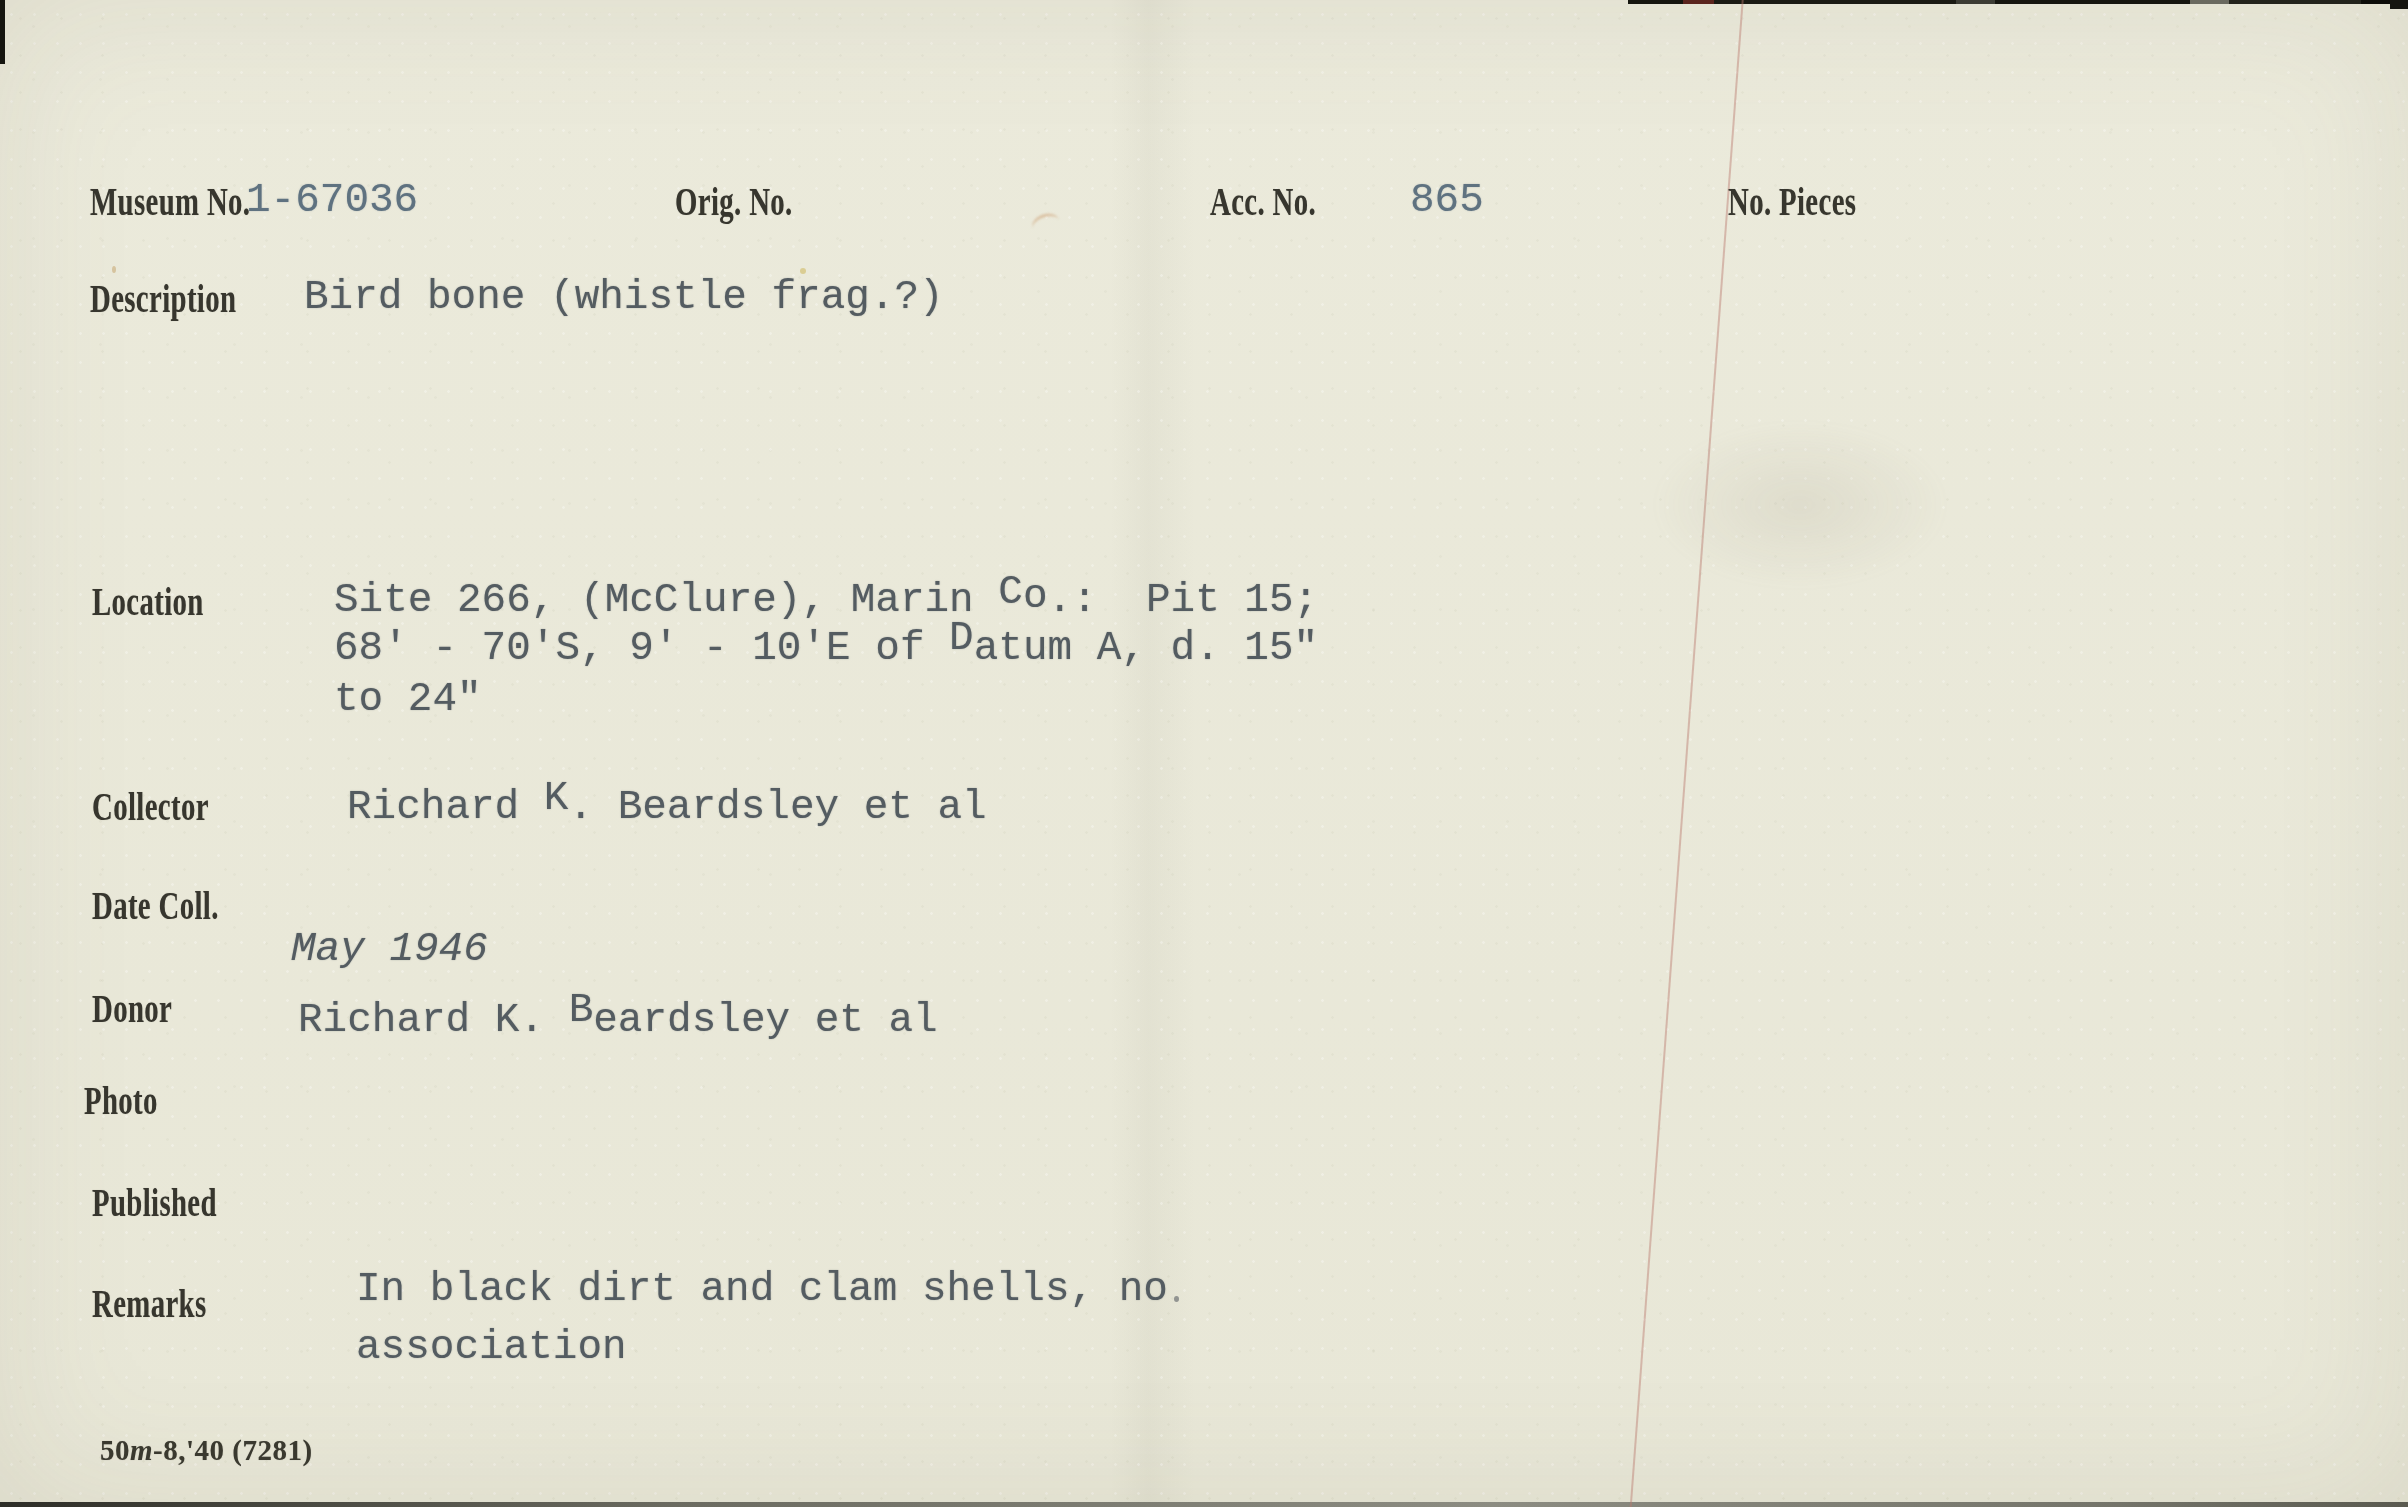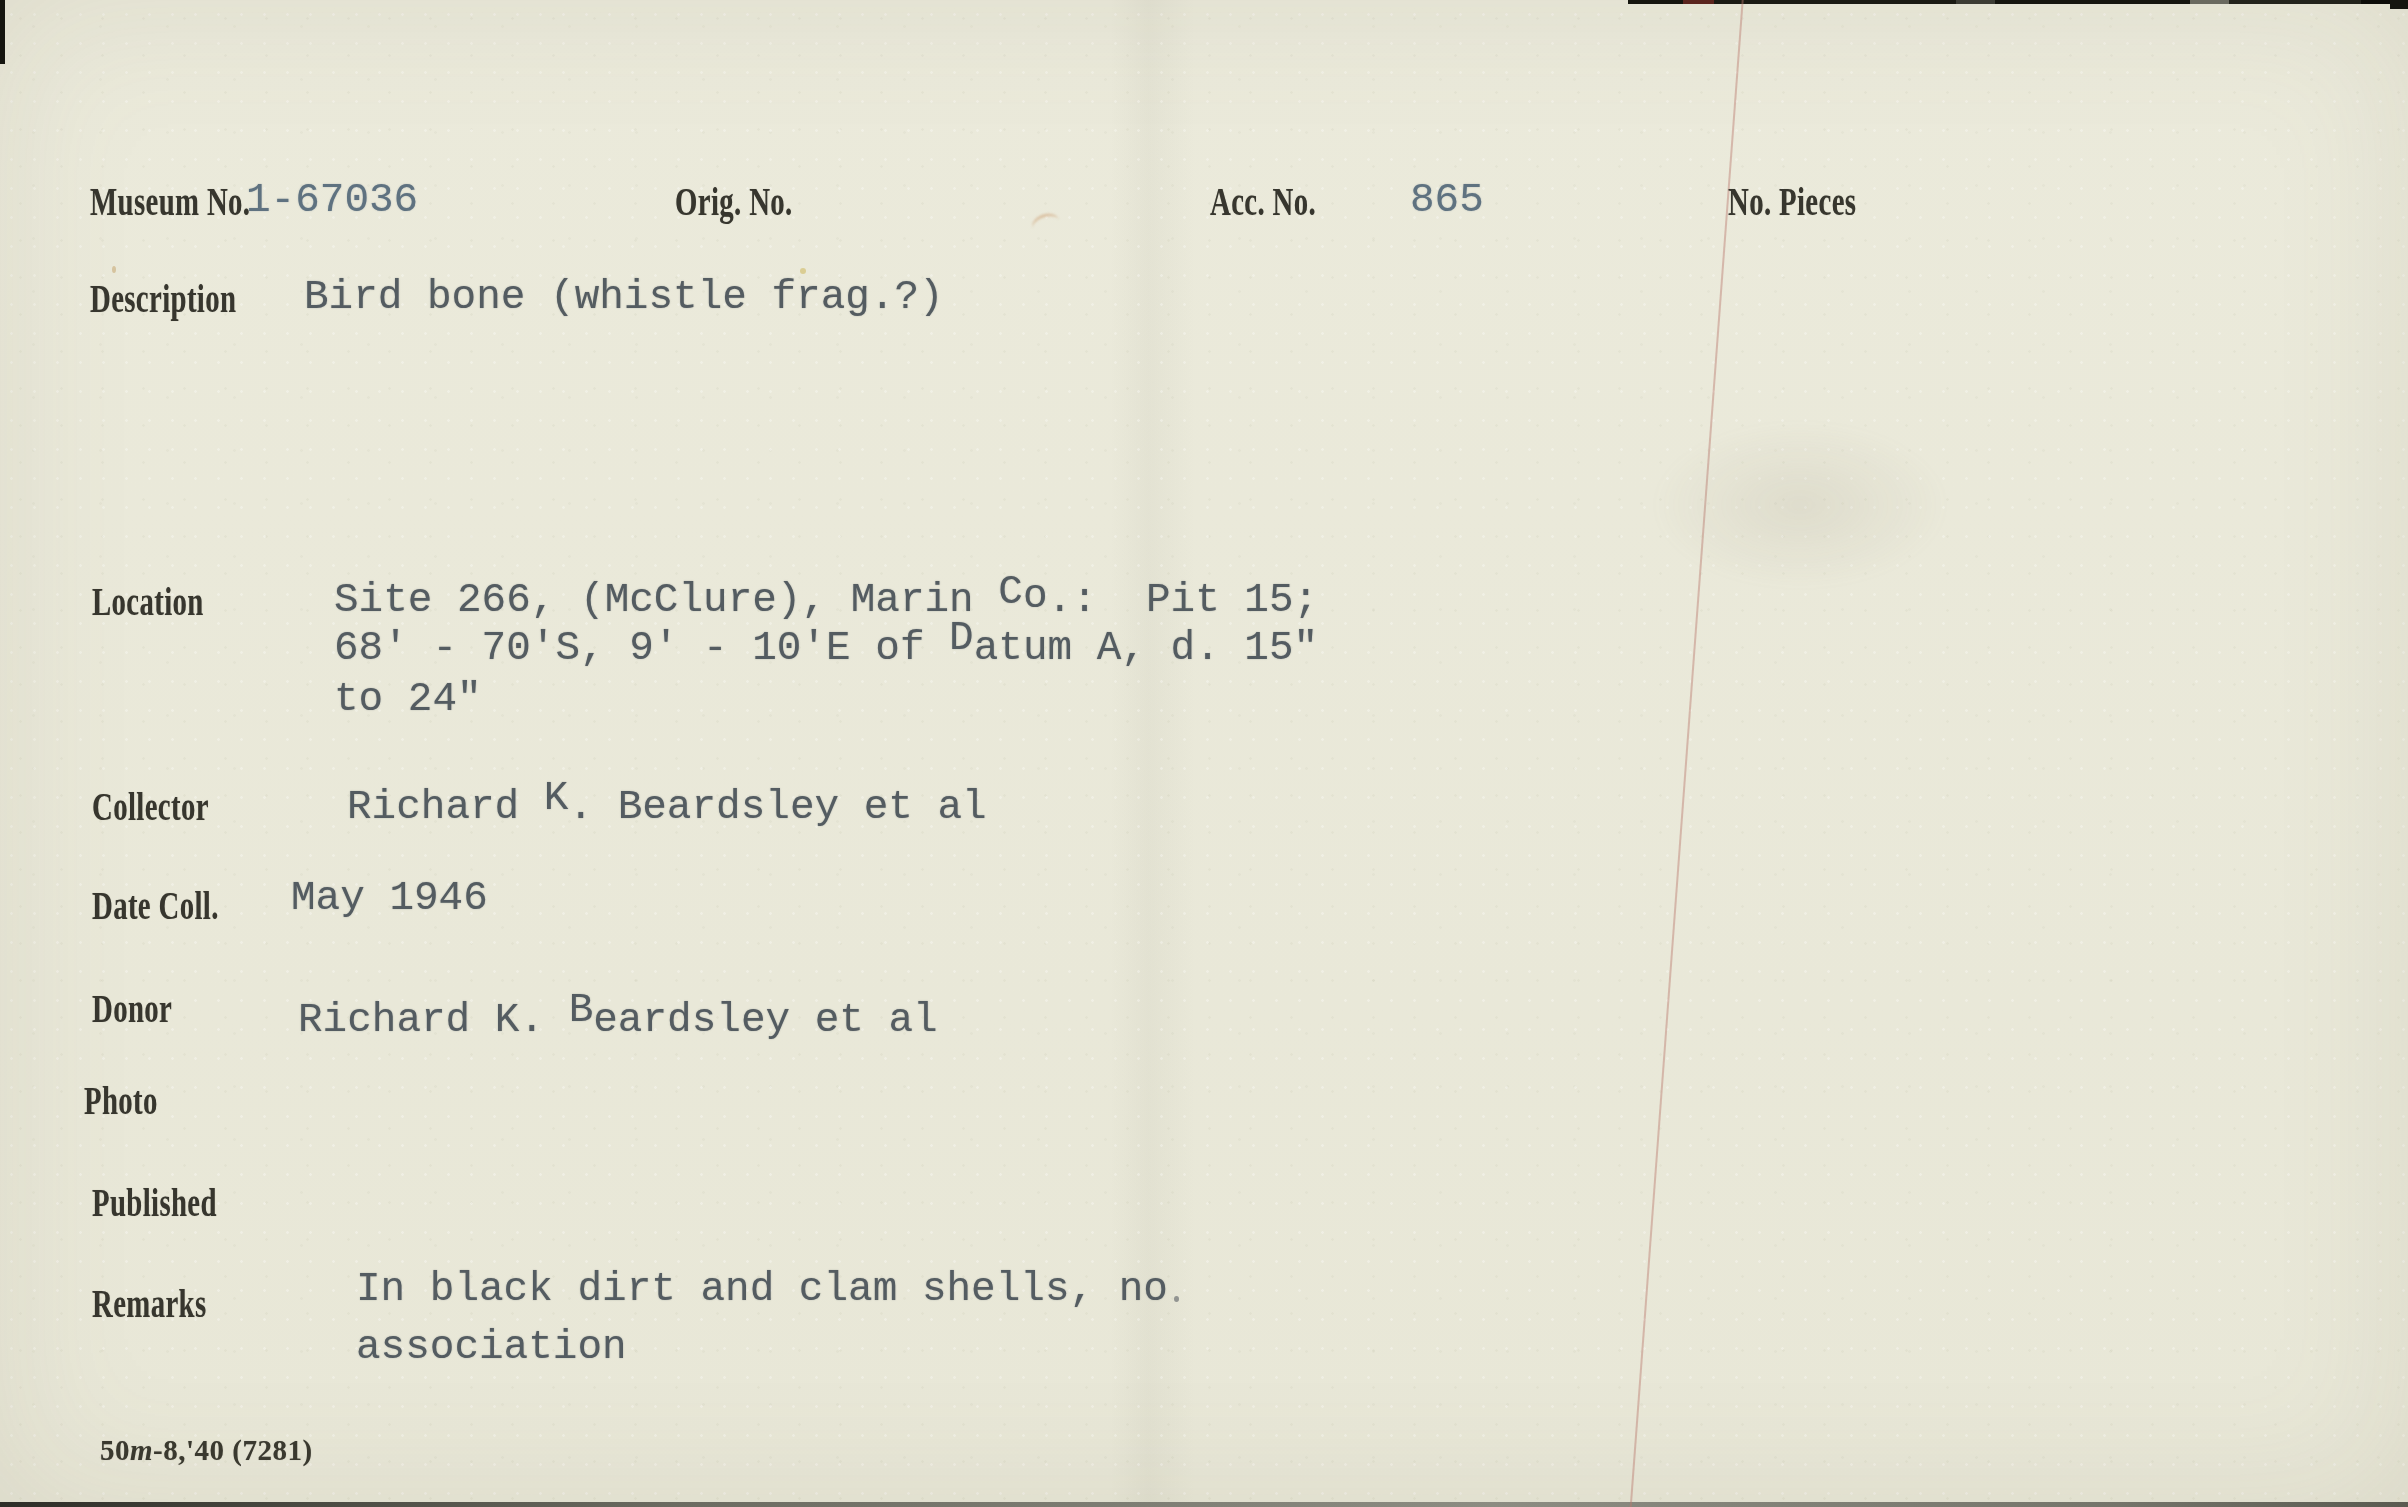--- a/index.html
+++ b/index.html
@@ -94,21 +94,21 @@
 
   <span class="plabel" style="left:92px;top:578px;"><span class="narrow">Location</span></span>
   <span class="typed" style="left:334px;top:577px;"><span>Site 266, (McClure), Marin </span><span style="top: -8px;">C</span><span style="top: -4px;">o</span><span>.:  Pit 15;</span></span>
   <span class="typed" style="left:334px;top:625px;"><span>68' - 70'S, 9' - 10'E of </span><span style="top: -10px;">D</span><span>atum A, d. 15"</span></span>
   <span class="typed" style="left:334px;top:676px;"><span>to 24"</span></span>
 
   <span class="plabel" style="left:92px;top:783px;"><span class="narrow">Collector</span></span>
   <span class="typed" style="left:347px;top:784px;"><span>Richard </span><span style="top: -9px;">K</span><span>. Beardsley et al</span></span>
 
   <span class="plabel" style="left:92px;top:882px;"><span class="narrow">Date Coll.</span></span>
-  <span class="typed" style="left:291px;top:875px;">May 1946</span>
+  <span class="typed" style="left:291px;top:926px;font-style:italic;">May 1946</span>
 
   <span class="plabel" style="left:92px;top:985px;"><span class="narrow">Donor</span></span>
   <span class="typed" style="left:298px;top:997px;"><span>Richard K. </span><span style="top: -10px;">B</span><span>eardsley et al</span></span>
 
   <span class="plabel" style="left:84px;top:1077px;"><span class="narrow">Photo</span></span>
   <span class="typed" style="left:298px;top:1077px;"></span>
 
   <span class="plabel" style="left:92px;top:1179px;"><span class="narrow">Published</span></span>
   <span class="typed" style="left:298px;top:1179px;"></span>
 

